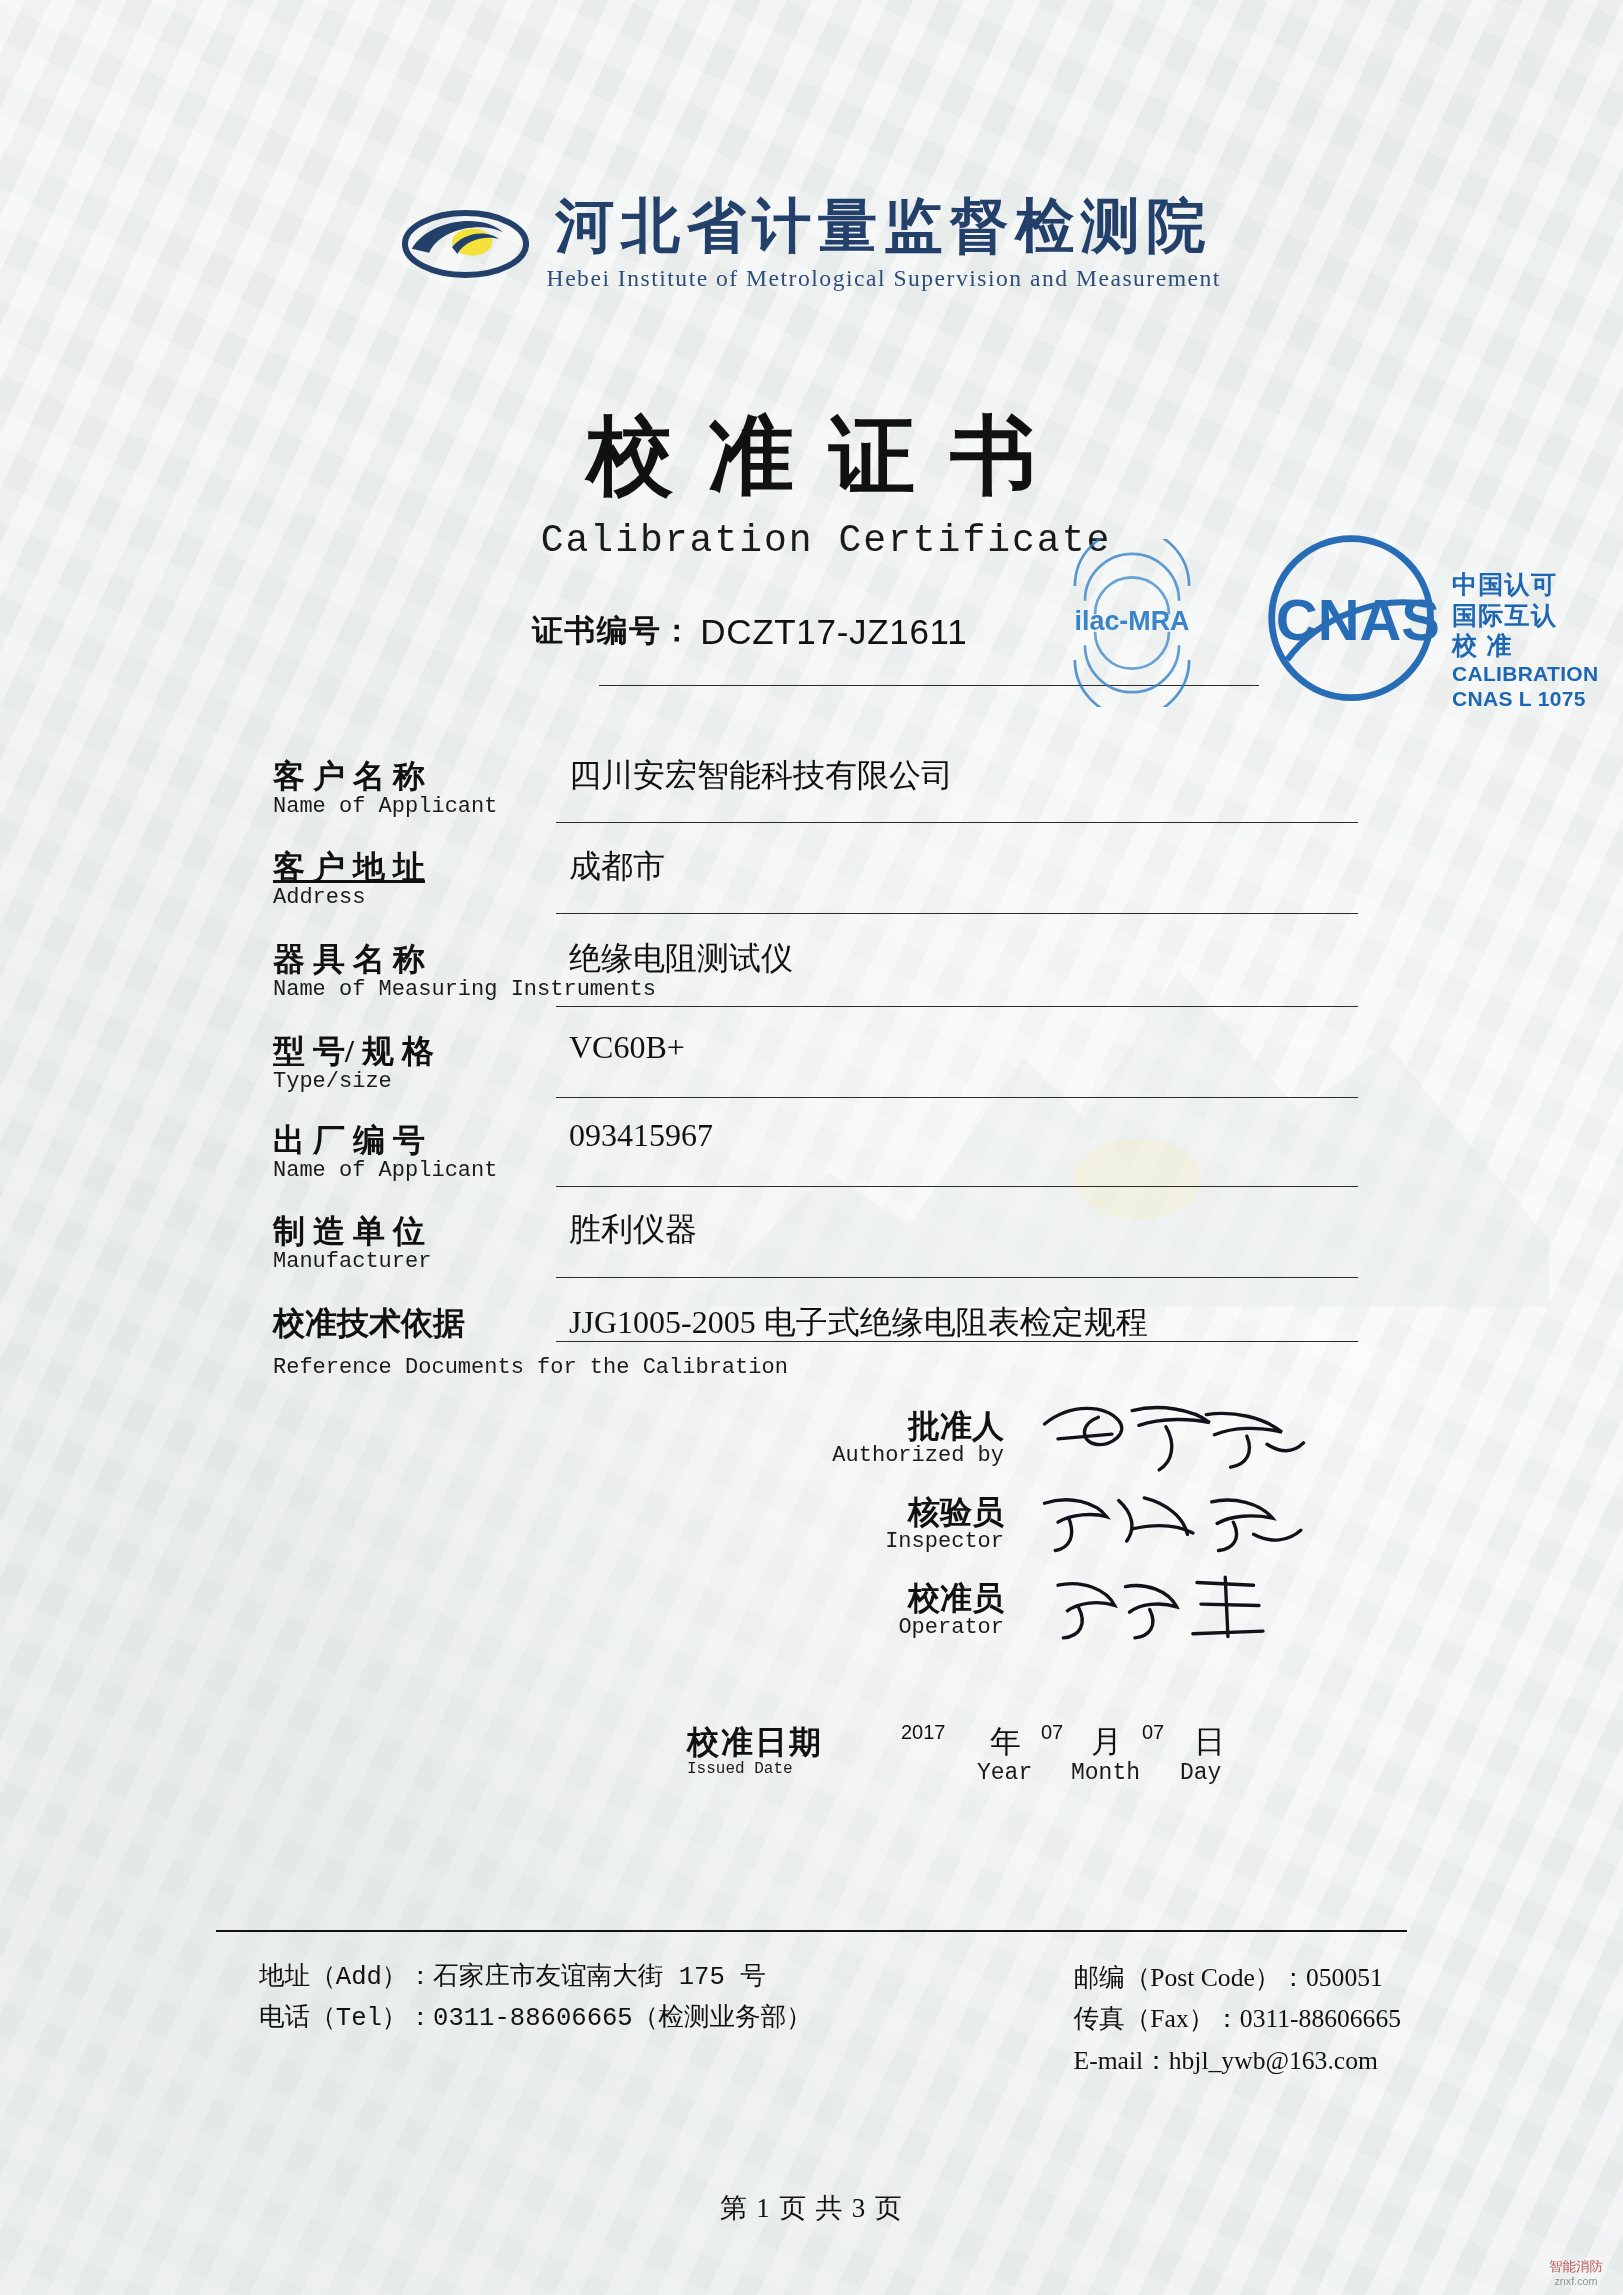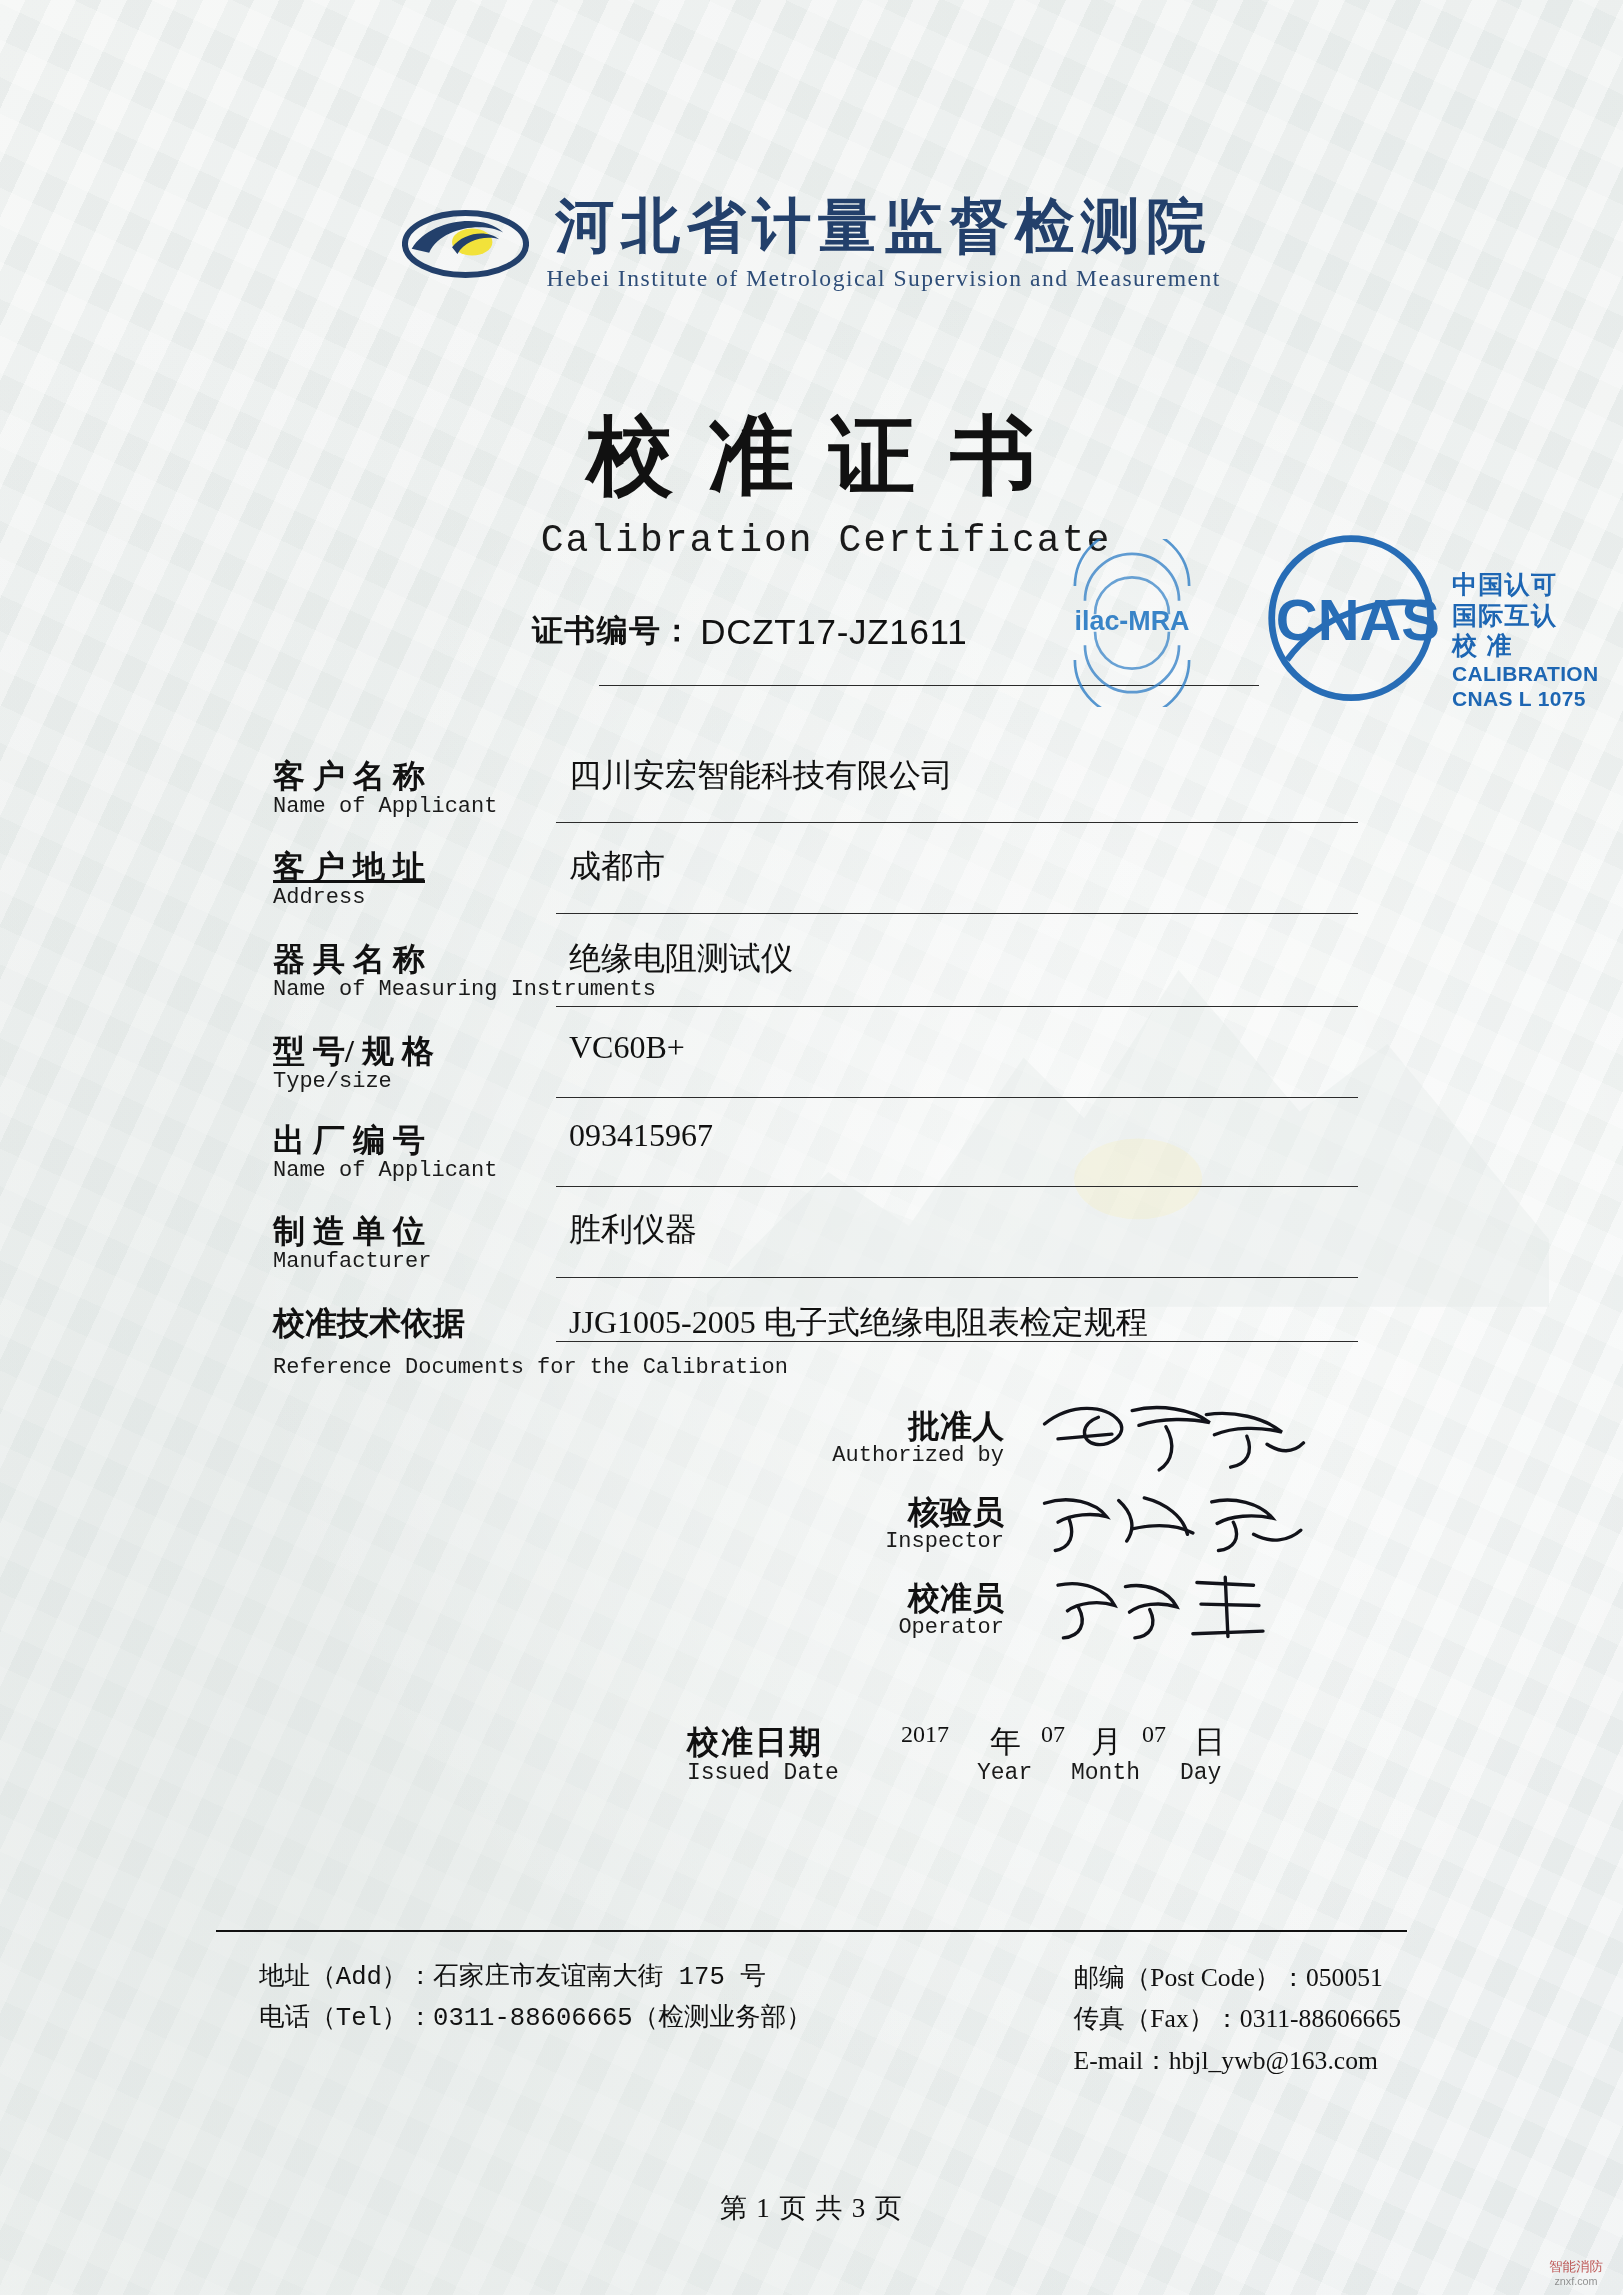--- a/index.html
+++ b/index.html
@@ -301,28 +301,28 @@
     font-size: 32px;
     letter-spacing: 2px;
     color: #111;
     white-space: nowrap;
   }
   .issued-en {
     position: absolute;
     left: 0;
     top: 39px;
     font-family: "Liberation Mono", monospace;
-    font-size: 23px;
+    font-size: 16px;
     color: #1a1a1a;
     white-space: nowrap;
   }
   .date-num {
     position: absolute;
-    font-family: Liberation Serif, serif;
-    font-size: 24px;
+    font-family: Liberation Sans, sans-serif;
+    font-size: 20px;
     color: #111;
     white-space: nowrap;
     text-align: right;
   }
   .date-unit-cn {
     position: absolute;
     font-family: "Liberation Serif", serif;
     font-size: 31px;
     color: #111;
   }

